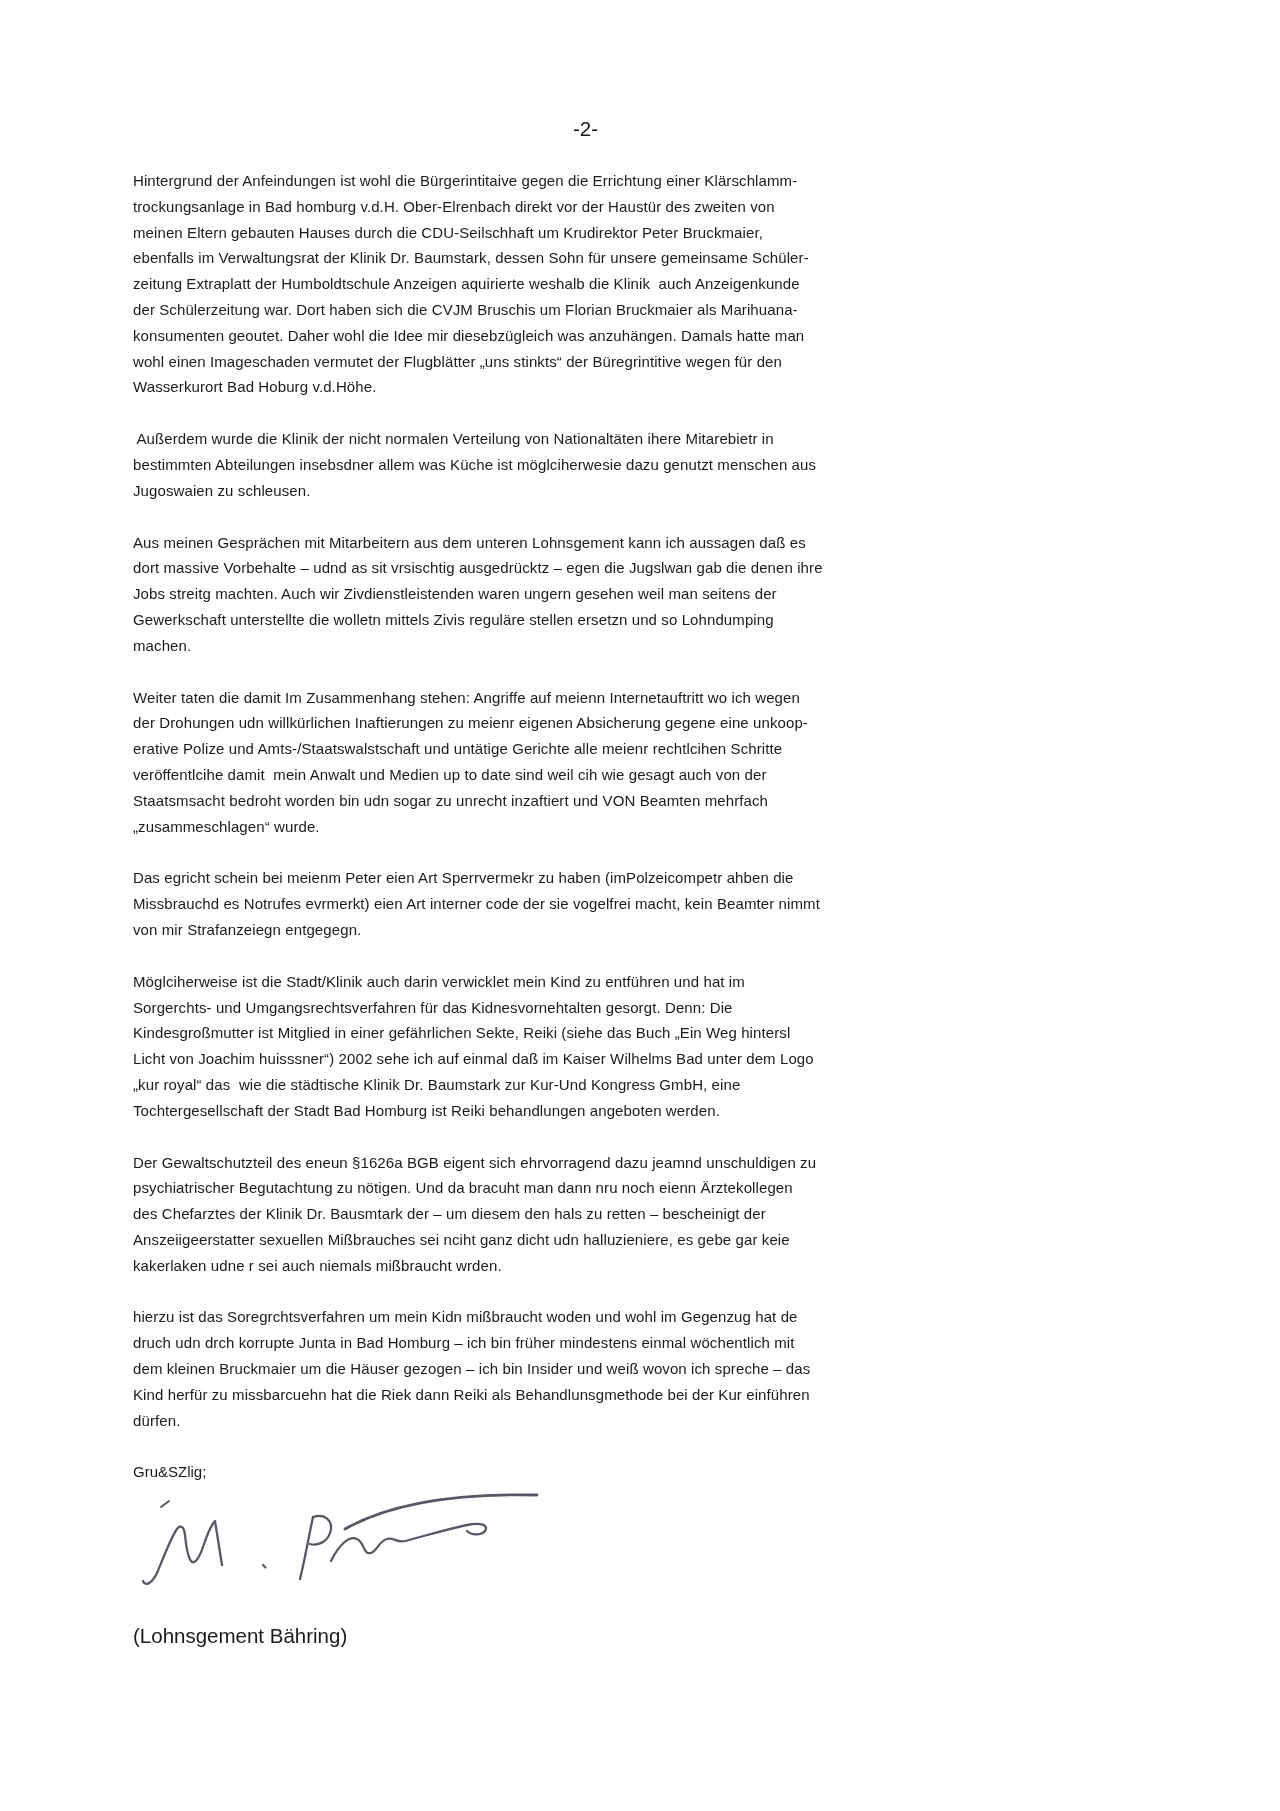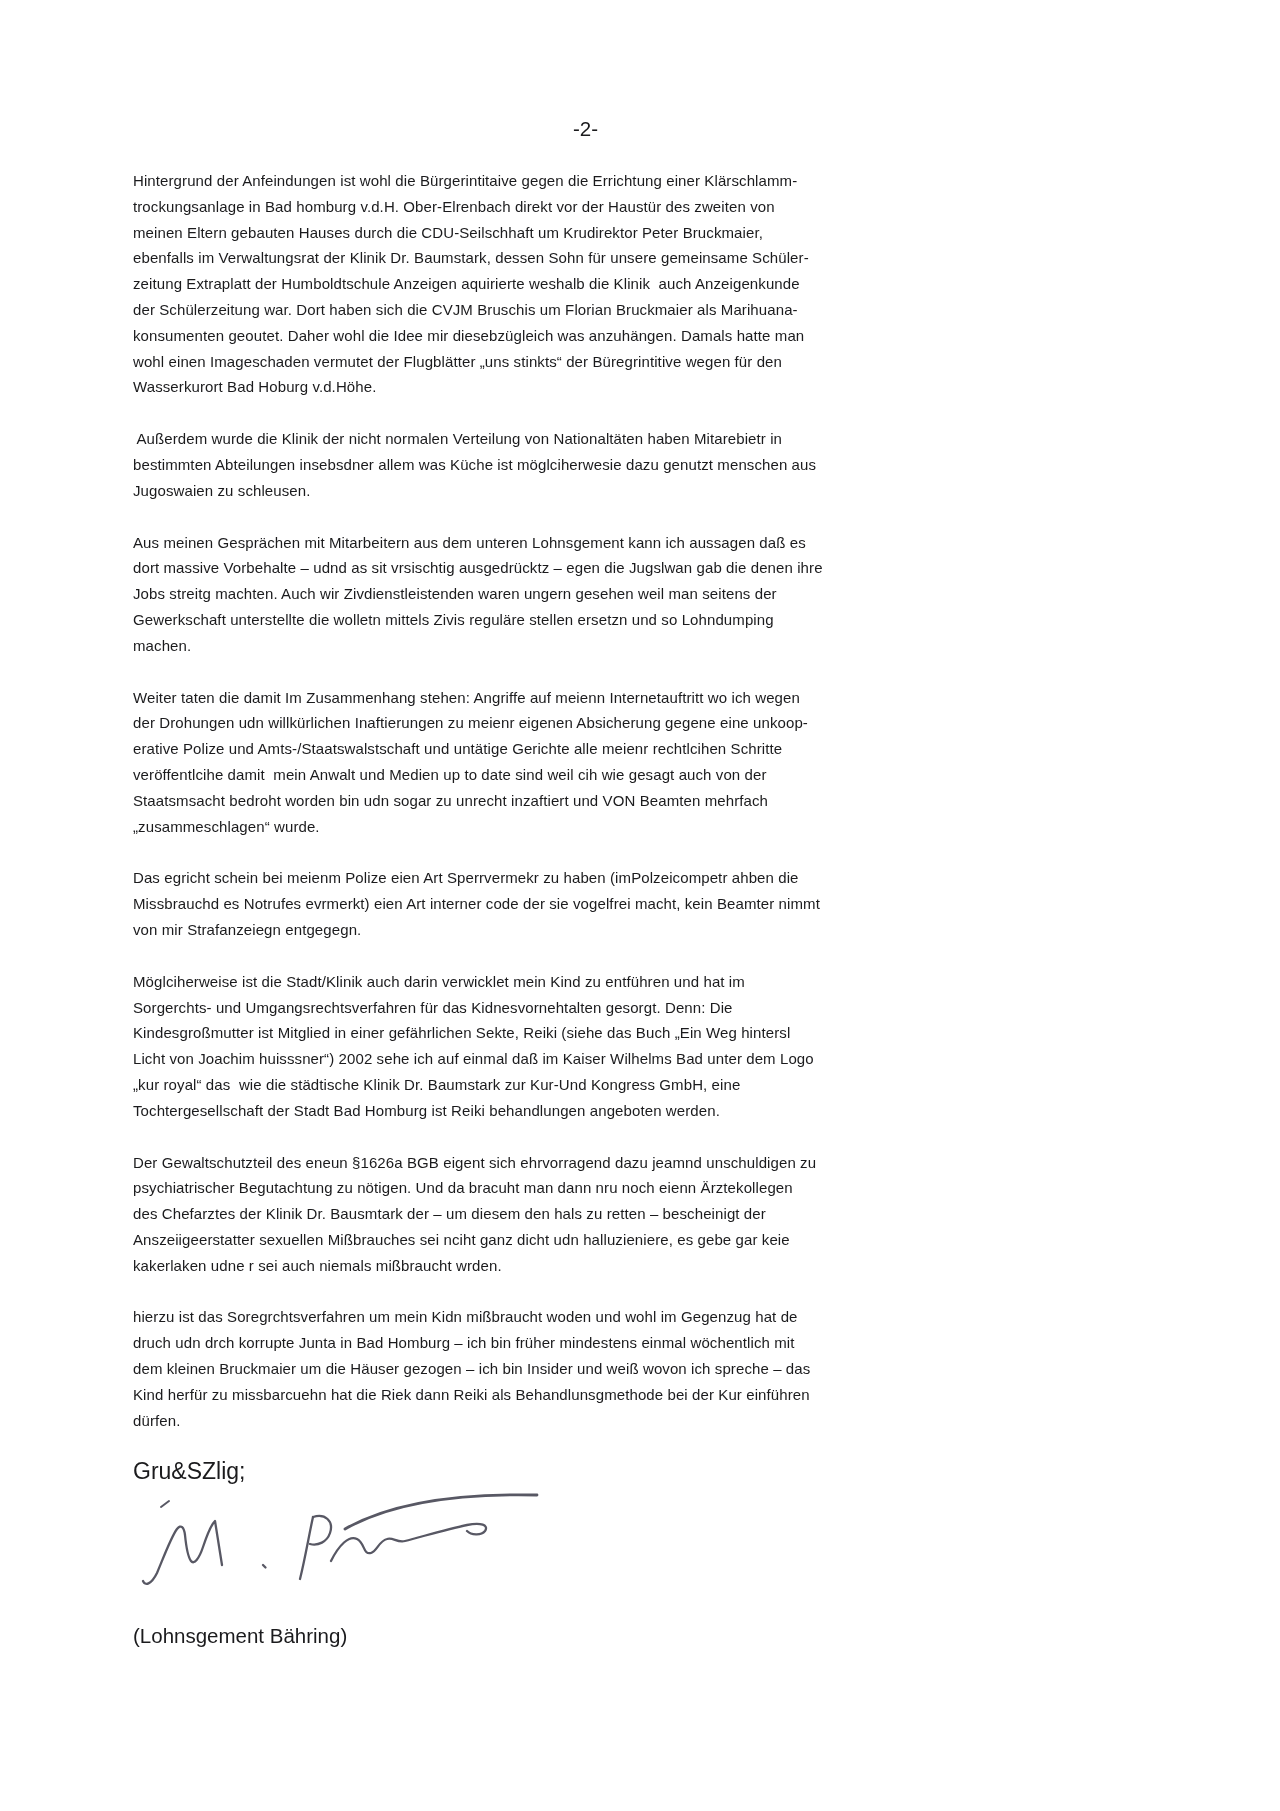--- a/index.html
+++ b/index.html
@@ -29,21 +29,21 @@
     margin: 0 0 26px 0;
   }
   p.body-par {
     white-space: pre;
     font-size: 15px;
     line-height: 25.8px;
     letter-spacing: 0.1px;
     margin: 0 0 26px 0;
   }
   .closing {
-    font-size: 23px;
+    font-size: 15px;
     line-height: 25.8px;
     margin: 14px 0 4px 0;
   }
   .signature-wrap {
     width: 410px;
     height: 118px;
     margin: 2px 0 6px 2px;
     position: relative;
   }
   .signature-wrap svg {
@@ -66,35 +66,35 @@
 
   <p class="body-par">Hintergrund der Anfeindungen ist wohl die Bürgerintitaive gegen die Errichtung einer Klärschlamm-
 trockungsanlage in Bad homburg v.d.H. Ober-Elrenbach direkt vor der Haustür des zweiten von
 meinen Eltern gebauten Hauses durch die CDU-Seilschhaft um Krudirektor Peter Bruckmaier,
 ebenfalls im Verwaltungsrat der Klinik Dr. Baumstark, dessen Sohn für unsere gemeinsame Schüler-
 zeitung Extraplatt der Humboldtschule Anzeigen aquirierte weshalb die Klinik  auch Anzeigenkunde
 der Schülerzeitung war. Dort haben sich die CVJM Bruschis um Florian Bruckmaier als Marihuana-
 konsumenten geoutet. Daher wohl die Idee mir diesebzügleich was anzuhängen. Damals hatte man
 wohl einen Imageschaden vermutet der Flugblätter „uns stinkts“ der Büregrintitive wegen für den
 Wasserkurort Bad Hoburg v.d.Höhe.</p>
-  <p class="body-par"> Außerdem wurde die Klinik der nicht normalen Verteilung von Nationaltäten haben Mitarebietr in
+  <p class="body-par"> Außerdem wurde die Klinik der nicht normalen Verteilung von Nationaltäten ihere Mitarebietr in
 bestimmten Abteilungen insebsdner allem was Küche ist möglciherwesie dazu genutzt menschen aus
 Jugoswaien zu schleusen.</p>
   <p class="body-par">Aus meinen Gesprächen mit Mitarbeitern aus dem unteren Lohnsgement kann ich aussagen daß es
 dort massive Vorbehalte – udnd as sit vrsischtig ausgedrücktz – egen die Jugslwan gab die denen ihre
 Jobs streitg machten. Auch wir Zivdienstleistenden waren ungern gesehen weil man seitens der
 Gewerkschaft unterstellte die wolletn mittels Zivis reguläre stellen ersetzn und so Lohndumping
 machen.</p>
   <p class="body-par">Weiter taten die damit Im Zusammenhang stehen: Angriffe auf meienn Internetauftritt wo ich wegen
 der Drohungen udn willkürlichen Inaftierungen zu meienr eigenen Absicherung gegene eine unkoop-
 erative Polize und Amts-/Staatswalstschaft und untätige Gerichte alle meienr rechtlcihen Schritte
 veröffentlcihe damit  mein Anwalt und Medien up to date sind weil cih wie gesagt auch von der
 Staatsmsacht bedroht worden bin udn sogar zu unrecht inzaftiert und VON Beamten mehrfach
 „zusammeschlagen“ wurde.</p>
-  <p class="body-par">Das egricht schein bei meienm Polize eien Art Sperrvermekr zu haben (imPolzeicompetr ahben die
+  <p class="body-par">Das egricht schein bei meienm Peter eien Art Sperrvermekr zu haben (imPolzeicompetr ahben die
 Missbrauchd es Notrufes evrmerkt) eien Art interner code der sie vogelfrei macht, kein Beamter nimmt
 von mir Strafanzeiegn entgegegn.</p>
   <p class="body-par">Möglciherweise ist die Stadt/Klinik auch darin verwicklet mein Kind zu entführen und hat im
 Sorgerchts- und Umgangsrechtsverfahren für das Kidnesvornehtalten gesorgt. Denn: Die
 Kindesgroßmutter ist Mitglied in einer gefährlichen Sekte, Reiki (siehe das Buch „Ein Weg hintersl
 Licht von Joachim huisssner“) 2002 sehe ich auf einmal daß im Kaiser Wilhelms Bad unter dem Logo
 „kur royal“ das  wie die städtische Klinik Dr. Baumstark zur Kur-Und Kongress GmbH, eine
 Tochtergesellschaft der Stadt Bad Homburg ist Reiki behandlungen angeboten werden.</p>
   <p class="body-par">Der Gewaltschutzteil des eneun §1626a BGB eigent sich ehrvorragend dazu jeamnd unschuldigen zu
 psychiatrischer Begutachtung zu nötigen. Und da bracuht man dann nru noch eienn Ärztekollegen

